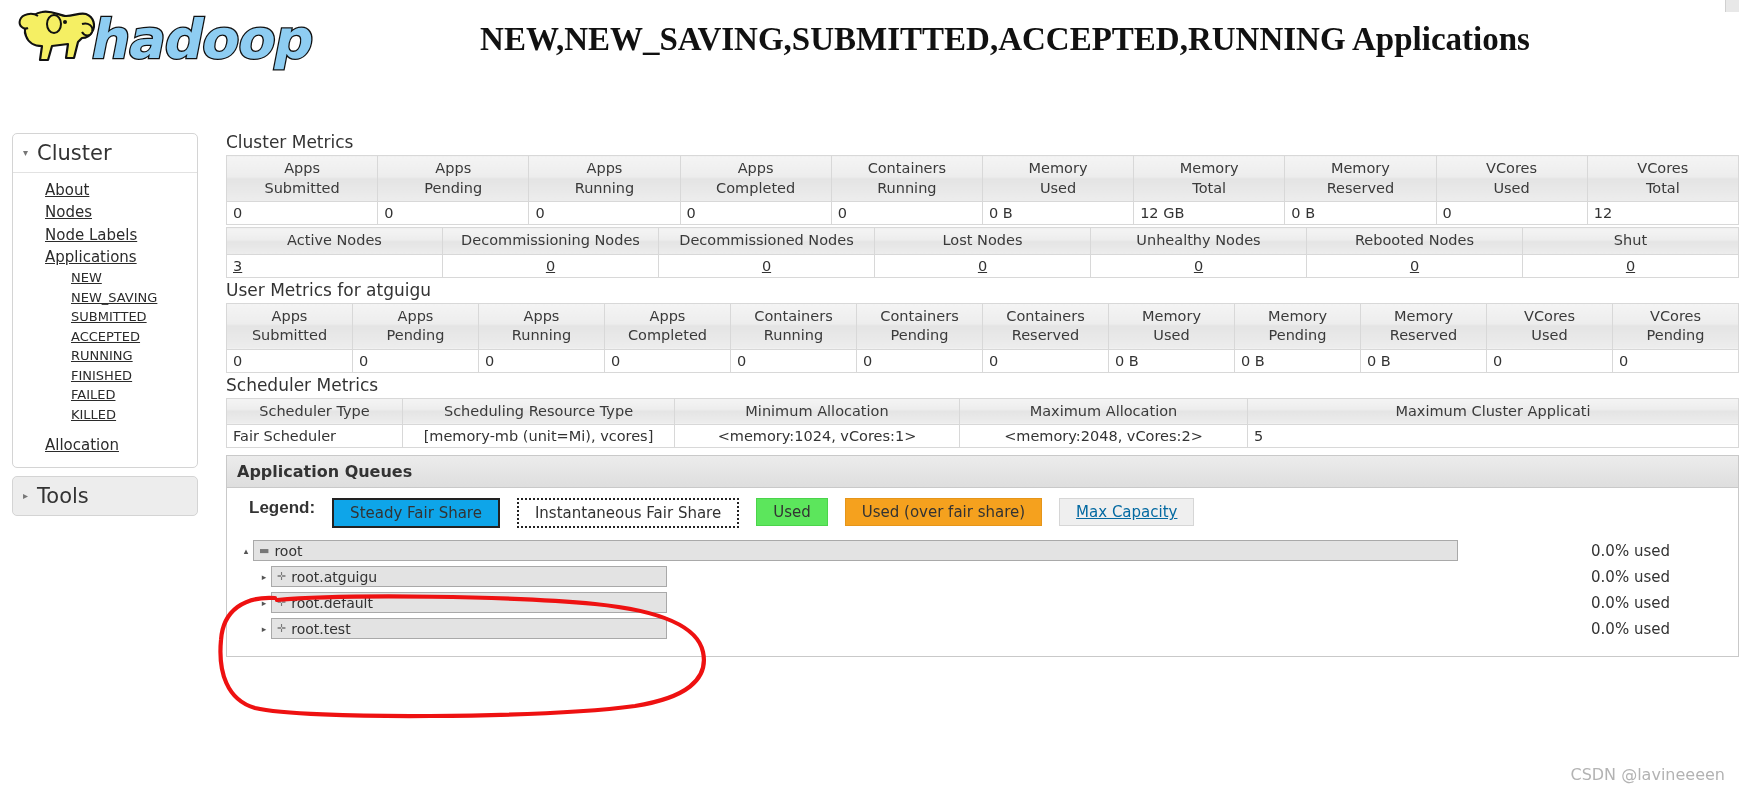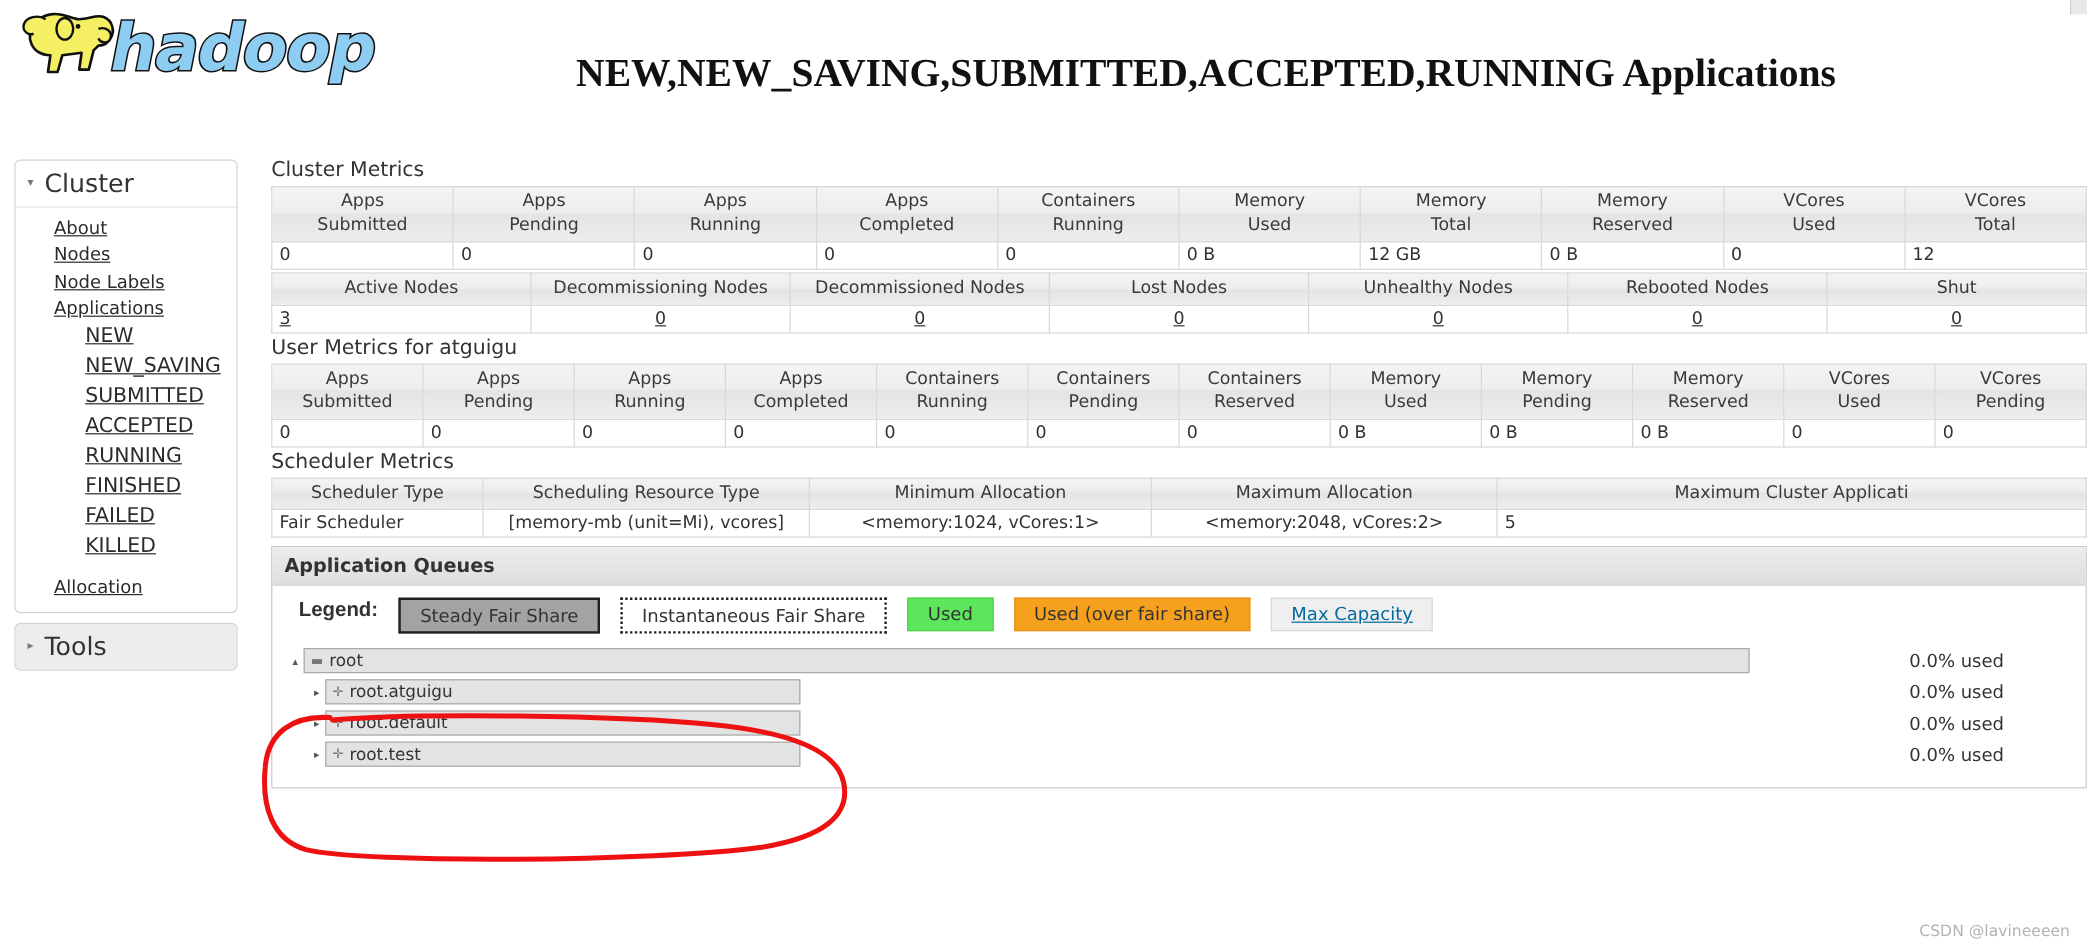--- a/index.html
+++ b/index.html
@@ -15,21 +15,21 @@
   }
 
   
   #header { position:relative; height:120px; }
   #logo { position:absolute; left:8px; top:2px; width:350px; height:72px; }
   #page-title {
     position:absolute; left:380px; top:18px; width:1250px;
     text-align:center;
     font-family:"Liberation Serif", serif;
     font-weight:bold; font-size:33px; line-height:1.28;
-    color:#111; letter-spacing:0px;margin-top:23px;
+    color:#111; letter-spacing:0px;
   }
 
   
   #sidebar { position:absolute; left:12px; top:133px; width:186px; }
   .nav-panel {
     border:1px solid #d4d4d4; border-radius:5px;
     background:#fff; margin-bottom:8px;
   }
   .nav-head {
     font-size:21px; color:#333; padding:7px 6px 7px 10px;
@@ -40,21 +40,21 @@
   .nav-head.collapsed { border-bottom:none; }
   .tri { font-size:10px; color:#777; line-height:1; }
   .nav-panel.tools { background:#ededed; border-radius:5px; }
   .nav-panel.tools .nav-head { background:#ededed; border-radius:5px; }
   .nav-body { padding:6px 0 10px 0; }
   .nav-link {
     display:block; color:#2b2b2b; text-decoration:underline;
     font-size:15px; padding:1px 0 1px 32px; line-height:1.35;
     font-family:"DejaVu Sans", sans-serif; cursor:pointer;
   }
-  .nav-link.sub { padding-left:58px; font-size:17px; }
+  .nav-link.sub { padding-left:58px; font-size:13px; }
   .nav-spacer { height:10px; }
 
   
   #main { position:absolute; left:226px; top:130px; width:1513px; }
   .sec-title {
     font-size:17px; color:#333; margin:2px 0 3px 0;
     font-family:"DejaVu Sans", sans-serif;
   }
   table.metrics {
     border-collapse:collapse; width:100%;
@@ -90,21 +90,21 @@
   #legend-row {
     display:flex; align-items:flex-start; gap:17px;
     padding:10px 0 10px 22px;
   }
   #legend-label { font-weight:bold; font-size:17px; color:#333; }
   .lg {
     font-size:15px; padding:4px 16px; color:#333;
     text-align:center; white-space:nowrap;
     font-family:"DejaVu Sans", sans-serif;
   }
-  .lg.steady { border:2px solid #222; background:#a3a3a3; }
+  .lg.steady { border:2px solid #222; background:#0ea5e9; }
   .lg.inst   { border:2px dotted #222; background:#fff; }
   .lg.used   { background:#5ce65c; border:1px solid #4bd44b; }
   .lg.over   { background:#f5a11e; border:1px solid #e5951a; }
   .lg.maxcap { background:#efefef; border:1px solid #d6d6d6; color:#0369a1;text-decoration:underline; }
 
   .q-row { display:flex; align-items:center; height:25px; margin-bottom:1px; }
   .q-arrow {
     width:14px; font-size:9px; color:#555; text-align:center; flex:0 0 14px;
   }
   .q-bar {
@@ -117,21 +117,21 @@
   .q-used {
     font-size:15px; color:#333; margin-left:auto; padding-right:68px;
     font-family:"DejaVu Sans", sans-serif;
   }
 
   
   #annotation { position:absolute; left:215px; top:588px; pointer-events:none; }
 
   #watermark {
     position:absolute; right:14px; bottom:7px;
-    font-size:13px; color:#b3b3b3;
+    font-size:16px; color:#b3b3b3;
     font-family:"DejaVu Sans", sans-serif;
   }
   #scrollbar-top { position:absolute; right:0; top:0; width:14px; height:12px; background:#e8e8e8; border-left:1px solid #d0d0d0;}
 </style>
 </head>
 <body>
 
 <div id="header">
 
   <div id="logo">

